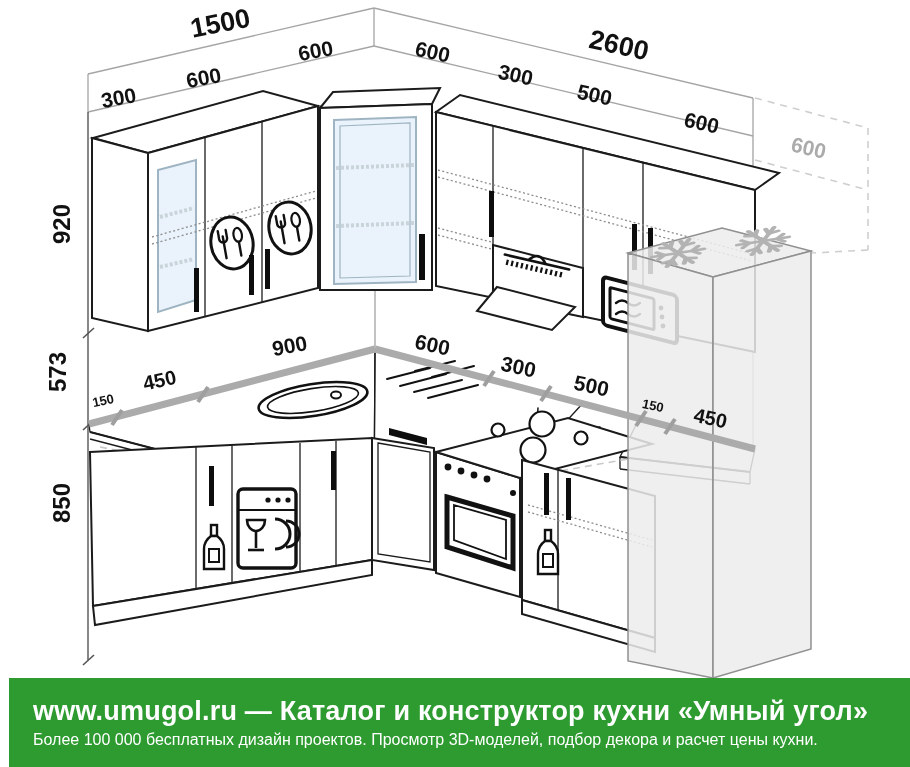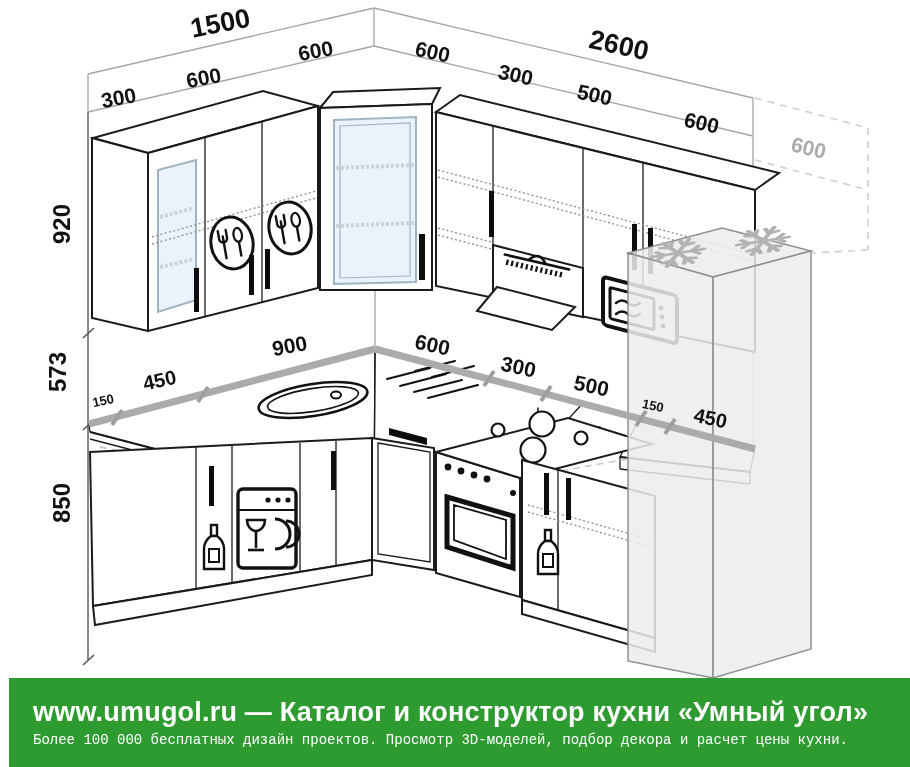--- a/index.html
+++ b/index.html
@@ -22,21 +22,21 @@
   .glass{fill:#eaf3fb;stroke:#9fb4c2;stroke-width:2;}
   .streak{stroke:#c9d4da;stroke-width:4;fill:none;stroke-dasharray:3 2;}
   .handle{fill:#0d0d0d;stroke:none;}
   .icn{stroke:#111;fill:none;stroke-linecap:round;}
   .fridge{fill:#ececec;fill-opacity:.86;stroke:#909090;stroke-width:1.5;}
   .flake{stroke:#b3b3b3;stroke-width:5;stroke-linecap:round;fill:none;}
   #banner{position:absolute;left:9px;top:678px;width:910px;height:89px;background:#2e9b31;
     color:#fff;display:flex;flex-direction:column;justify-content:center;padding:12px 24px;
     box-sizing:border-box;gap:4px;}
   #banner .l1{font-size:27px;font-weight:bold;letter-spacing:.2px;white-space:nowrap;}
-  #banner .l2{font-size:14px;font-weight:normal;white-space:nowrap;font-family:Liberation Mono, monospace;}
+  #banner .l2{font-size:16px;font-weight:normal;white-space:nowrap;}
 </style>
 </head>
 <body>
 
 <div id="stage">
 <svg width="910" height="678" viewBox="0 0 910 678">
   <defs>
     <g id="flakedef">
       <line x1="-26" y1="0" x2="26" y2="0"></line>
       <path d="M14,0 L21,-7 M14,0 L21,7 M-14,0 L-21,-7 M-14,0 L-21,7"></path>

